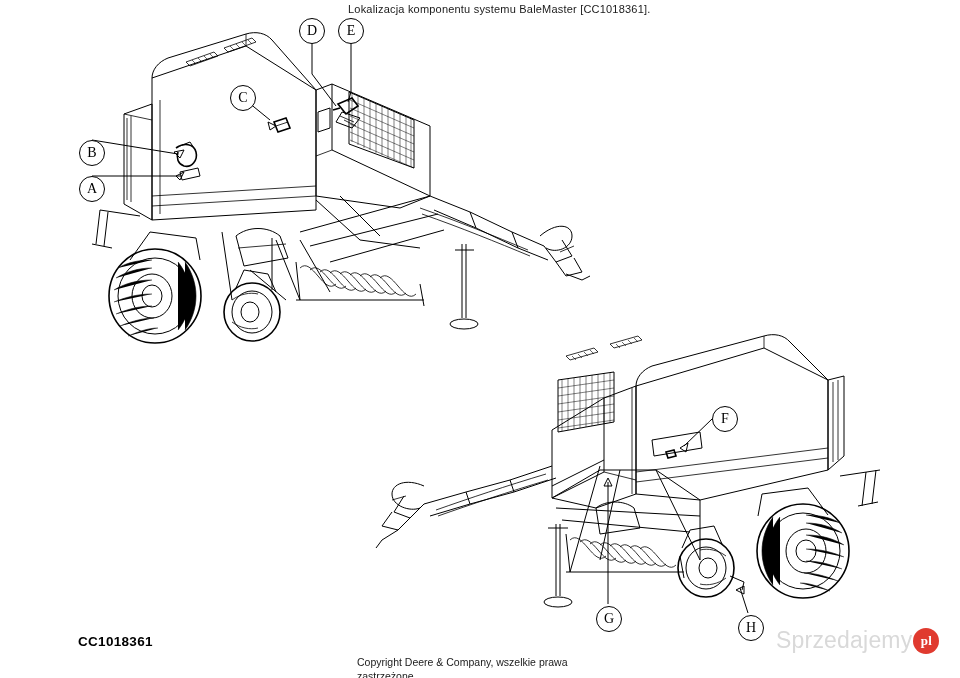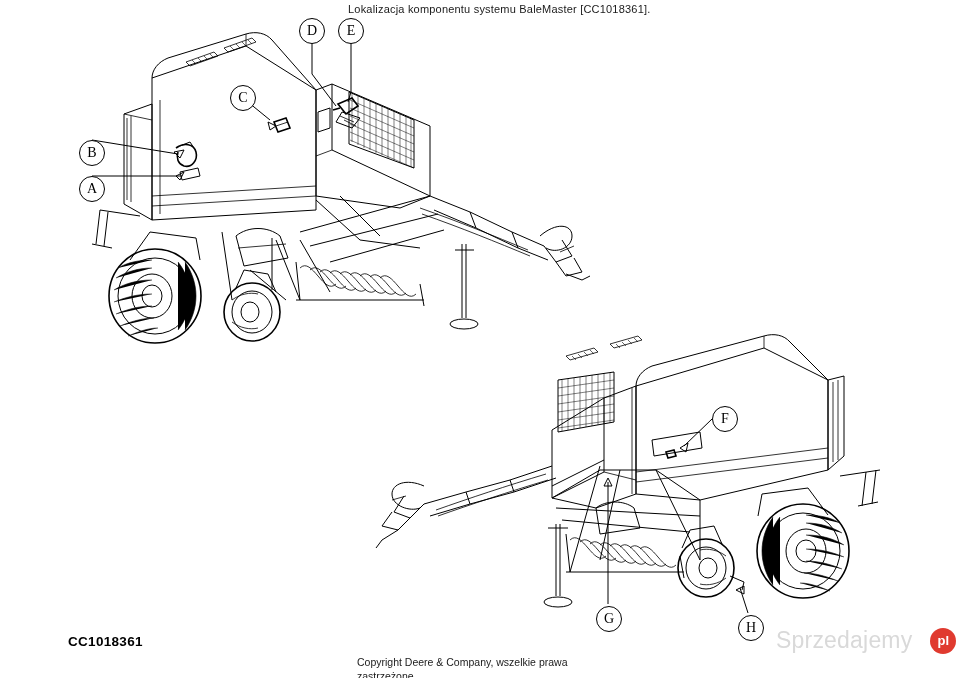--- a/index.html
+++ b/index.html
@@ -21,21 +21,21 @@
     position: absolute;
     left: 348px;
     top: 3px;
     font-size: 11px;
     color: #1a1a1a;
     letter-spacing: 0.2px;
     white-space: nowrap;
   }
   .figure-code {
     position: absolute;
-    left: 68px;
+    left: 78px;
     top: 634px;
     font-size: 13.5px;
     font-weight: bold;
     color: #000000;
     letter-spacing: 0.3px;
   }
   .copyright {
     position: absolute;
     left: 357px;
     top: 655px;
@@ -53,21 +53,22 @@
     letter-spacing: 0.2px;
     font-weight: normal;
     white-space: nowrap;
   }
   .watermark .dot-pl {
     display: inline-block;
     position: relative;
     width: 26px;
     height: 26px;
     vertical-align: -6px;
-    margin-left: 18px;
+    margin-left: 1px;
+    font-family: Liberation Serif, serif;
   }
   .watermark .dot-pl .circ {
     position: absolute;
     left: 0; top: 0;
     width: 26px; height: 26px;
     border-radius: 50%;
     background: #e03a2f;
   }
   .watermark .dot-pl .pl {
     position: absolute;

